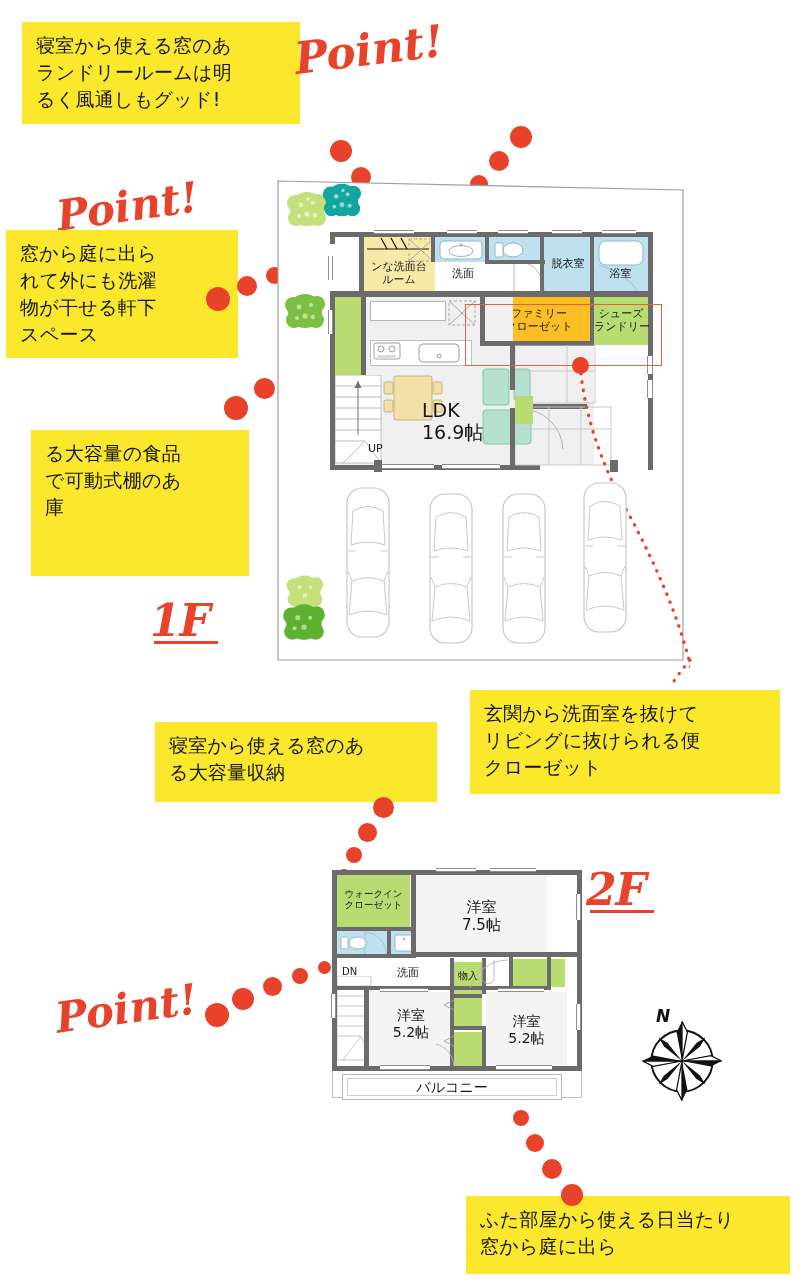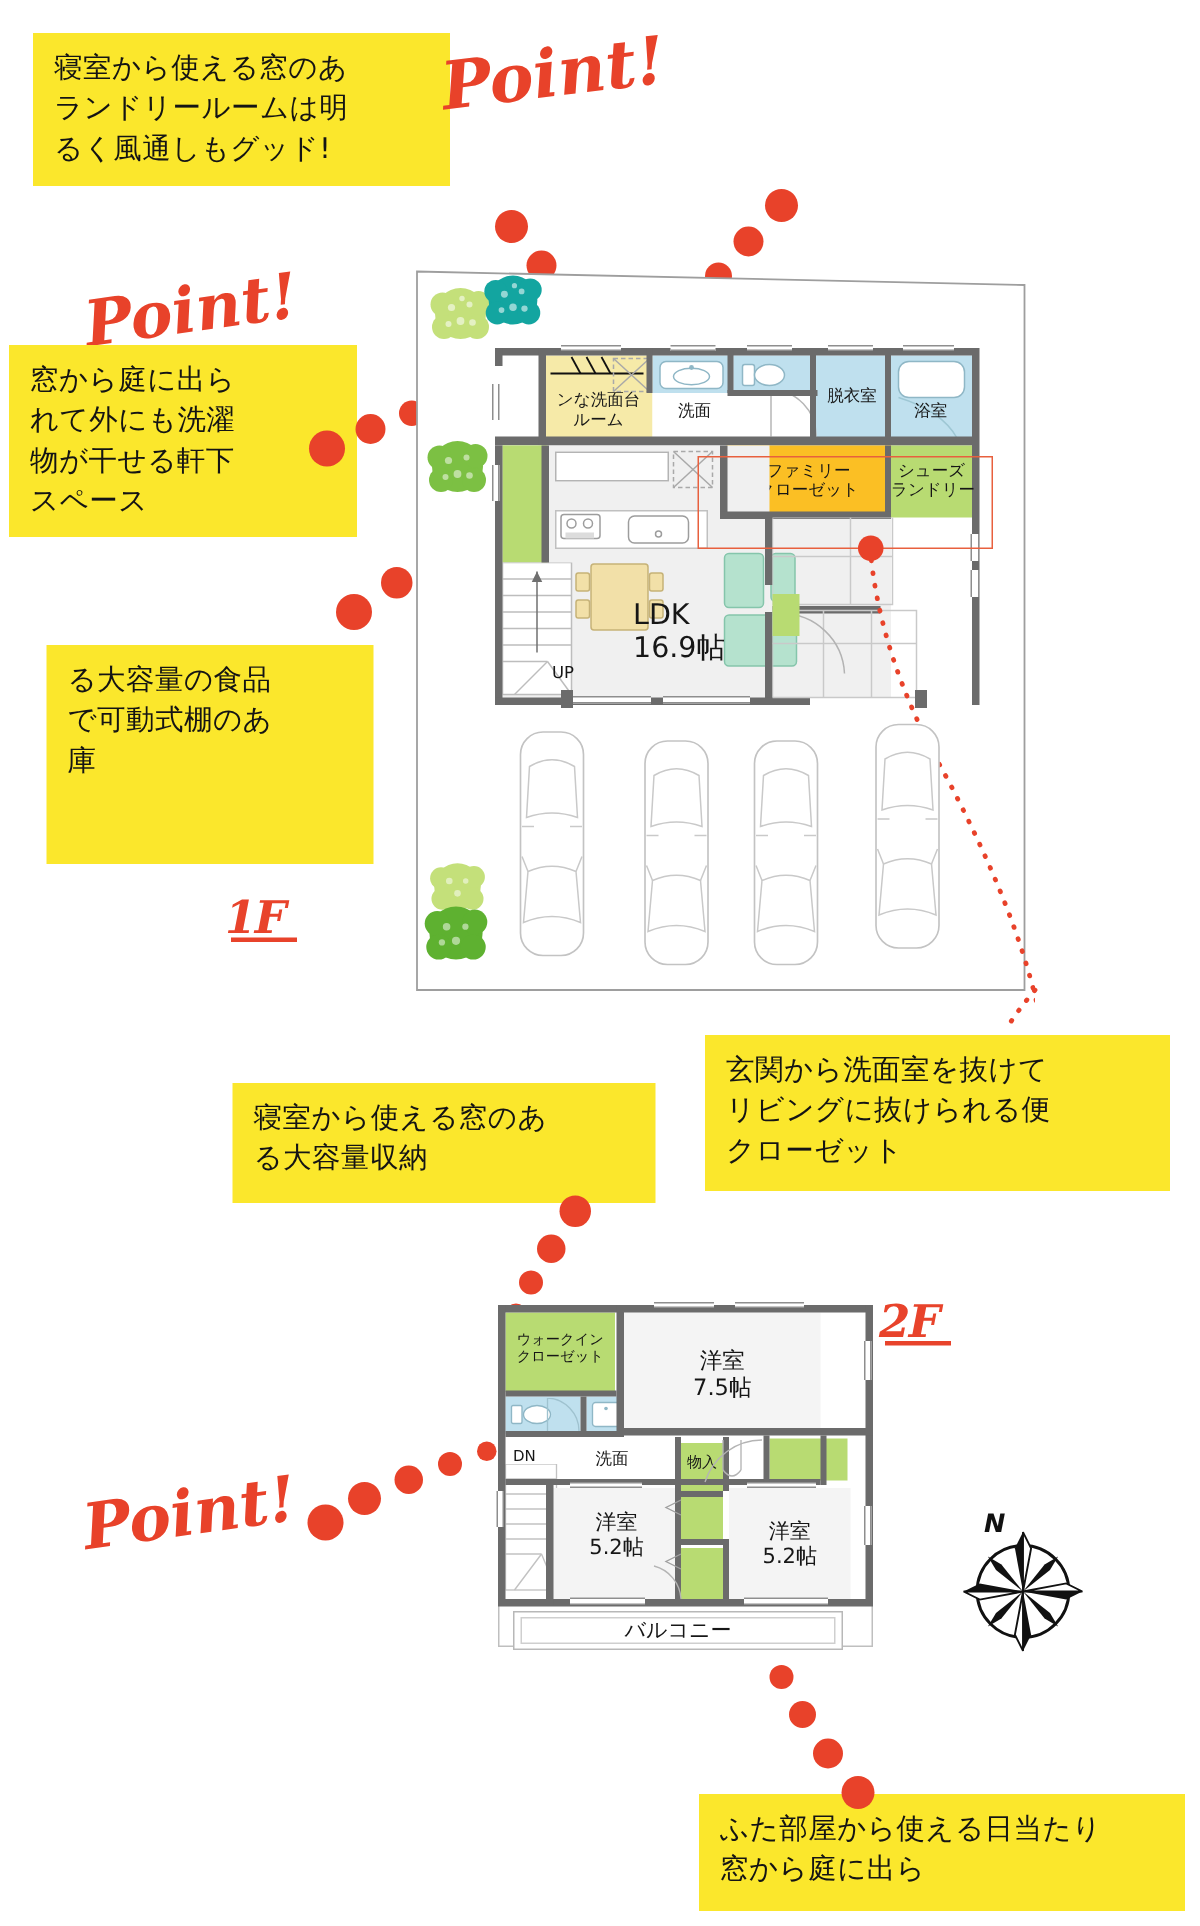--- a/index.html
+++ b/index.html
@@ -47,21 +47,21 @@
     user-select: none;
   }
 
   
   .floorlabel {
     position: absolute;
     color: #e8432b;
     font-family: "DejaVu Serif", "Liberation Serif", serif;
     font-style: italic;
     font-weight: 700;
-    font-size: 30px;
+    font-size: 44px;
     letter-spacing: -1px;
   }
   .floorlabel::after {
     content: "";
     position: absolute;
     left: 4px;
     right: -8px;
     bottom: 2px;
     height: 3px;
     background: #e8432b;

